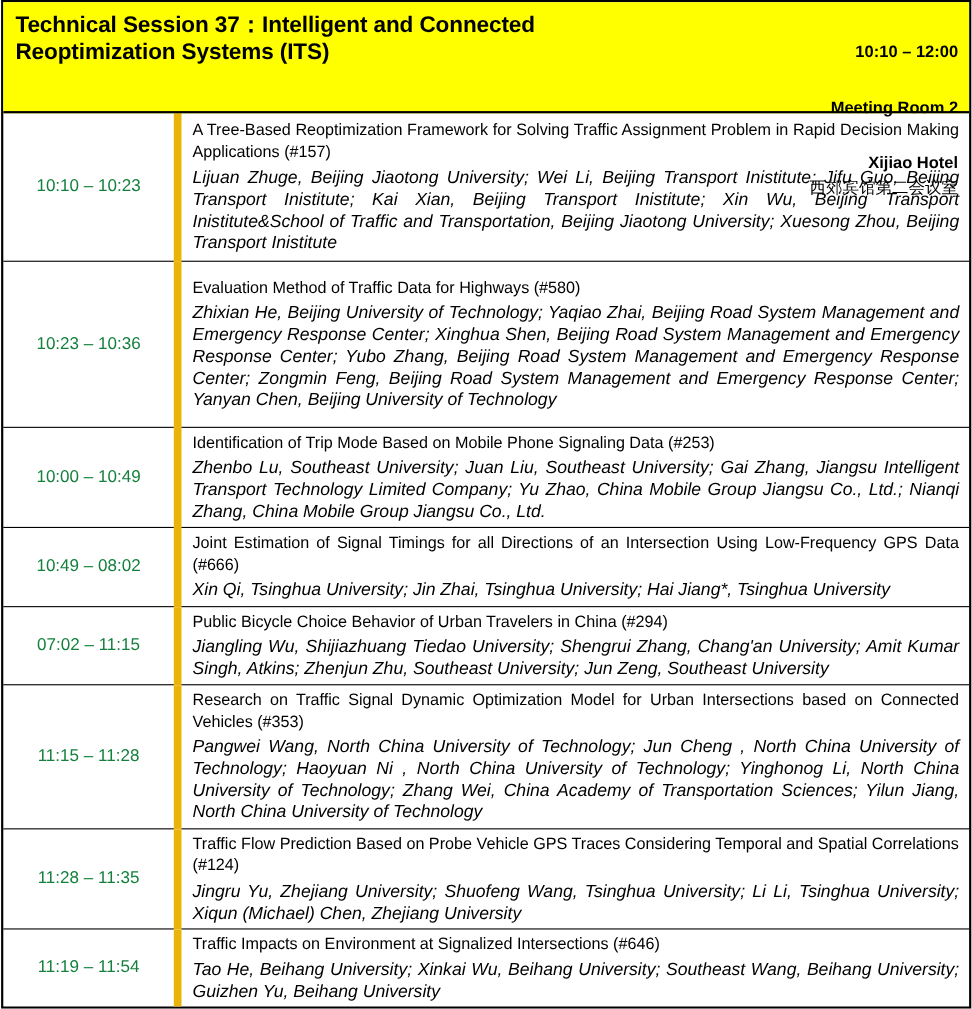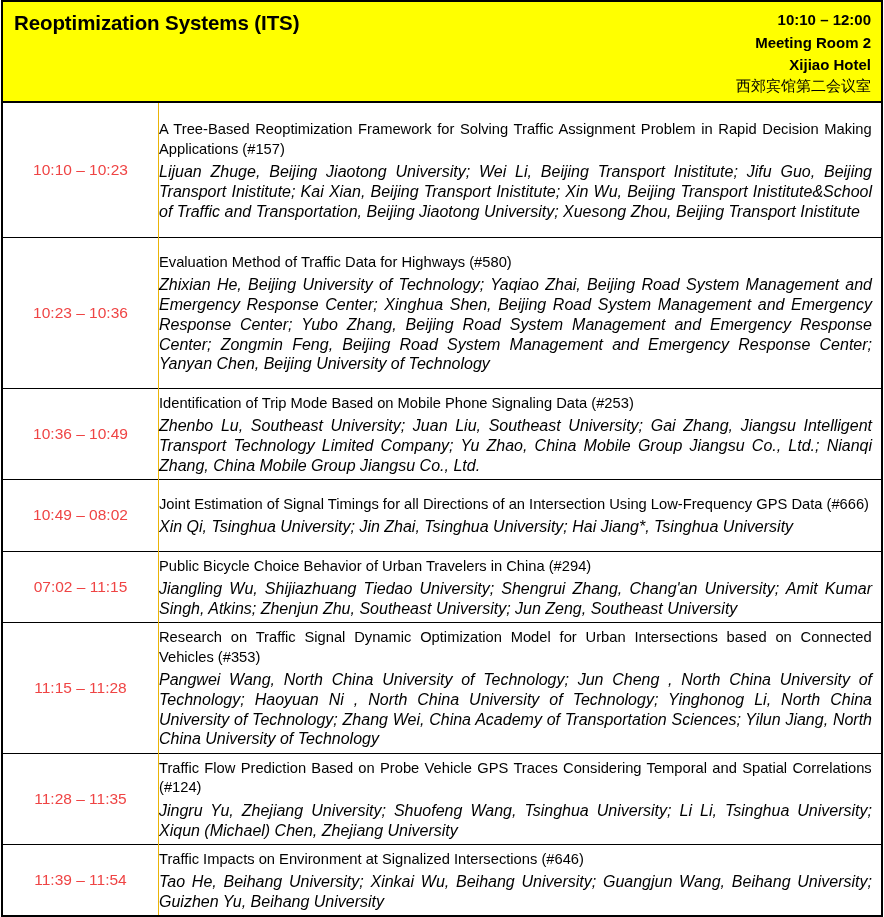--- a/index.html
+++ b/index.html
@@ -4,37 +4,38 @@
 <style>
   html, body { margin: 0; padding: 0; background: #ffffff; }
   body { width: 884px; height: 917px; overflow: hidden; position: relative; font-family: "Liberation Sans", sans-serif; color: #000; }
   .sheet { position: absolute; left: 1px; top: 0; width: 882px; border: 2px solid #000; box-sizing: border-box; }
   .header { background: #ffff00; height: 101px; position: relative; border-bottom: 2px solid #000; box-sizing: border-box; }
   .title { position: absolute; left: 11px; top: 8px; font-weight: bold; font-size: 20.5px; line-height: 25px; letter-spacing: -0.1px; }
   .chair { position: absolute; left: 11px; top: 66px; font-size: 14.5px; line-height: 17px; }
   .chair b { font-weight: bold; }
   .chair i { font-style: italic; }
   .meta { position: absolute; right: 10px; top: 7px; text-align: right; font-size: 15px; line-height: 22.5px; }
-  .meta .b { font-weight: bold; }
+  .meta .b { font-weight: bold; margin-top: 28px; }
   .meta .cn { font-family: Liberation Mono, monospace; font-size: 15px; }
   table { border-collapse: collapse; width: 100%; table-layout: fixed; }
   td { vertical-align: middle; padding: 0; }
   tr { border-top: 1.5px solid #000; }
   tr:first-child { border-top: none; }
-  .time { width: 155px; text-align: center; font-size: 15.5px; color: #ef4444; border-right: 1px solid #eab308; }
-  .paper { padding: 3px 9px 2px 0; }
+  .time { width: 155px; text-align: center; font-size: 15.5px; color: #15803d; border-right: 7px solid #eab308; }
+  .paper { padding: 3px 9px 2px 10px; }
   .ptitle { font-family: "Liberation Sans", sans-serif; font-size: 15px; line-height: 19.5px; text-align: justify; transform: scaleX(0.98); transform-origin: left; width: 102%; }
   .authors { font-style: italic; font-size: 16px; line-height: 19.7px; text-align: justify; margin-top: 4px; }
 </style>
 </head>
 <body>
 
 <div class="sheet">
   <div class="header">
     <div class="title">
+      <div>Technical Session 37：Intelligent and Connected</div>
       <div>Reoptimization Systems (ITS)</div>
     </div>
     <div class="meta">
       <div class="b">10:10 – 12:00</div>
       <div class="b">Meeting Room 2</div>
       <div class="b">Xijiao Hotel</div>
       <div class="cn">西郊宾馆第二会议室</div>
     </div>
   </div>
 
@@ -48,21 +49,21 @@
         </td>
       </tr>
       <tr style="height:151px">
         <td class="time">10:23 – 10:36</td>
         <td class="paper">
           <div class="ptitle">Evaluation Method of Traffic Data for Highways (#580)</div>
           <div class="authors">Zhixian He, Beijing University of Technology; Yaqiao Zhai, Beijing Road System Management and Emergency Response Center; Xinghua Shen, Beijing Road System Management and Emergency Response Center; Yubo Zhang, Beijing Road System Management and Emergency Response Center; Zongmin Feng, Beijing Road System Management and Emergency Response Center; Yanyan Chen, Beijing University of Technology</div>
         </td>
       </tr>
       <tr style="height:91px">
-        <td class="time">10:36 – 10:49</td>
+        <td class="time">10:00 – 10:49</td>
         <td class="paper">
           <div class="ptitle">Identification of Trip Mode Based on Mobile Phone Signaling Data (#253)</div>
           <div class="authors">Zhenbo Lu, Southeast University; Juan Liu, Southeast University; Gai Zhang, Jiangsu Intelligent Transport Technology Limited Company; Yu Zhao, China Mobile Group Jiangsu Co., Ltd.; Nianqi Zhang,  China Mobile Group Jiangsu Co., Ltd.</div>
         </td>
       </tr>
       <tr style="height:72px">
         <td class="time">10:49 – 08:02</td>
         <td class="paper">
           <div class="ptitle">Joint Estimation of Signal Timings for all Directions of an Intersection Using Low-Frequency GPS Data (#666)</div>
           <div class="authors">Xin Qi, Tsinghua University; Jin Zhai, Tsinghua University; Hai Jiang*, Tsinghua University</div>
@@ -83,21 +84,21 @@
         </td>
       </tr>
       <tr style="height:91px">
         <td class="time">11:28 – 11:35</td>
         <td class="paper">
           <div class="ptitle">Traffic Flow Prediction Based on Probe Vehicle GPS Traces Considering Temporal and Spatial Correlations (#124)</div>
           <div class="authors">Jingru Yu, Zhejiang University; Shuofeng Wang, Tsinghua University; Li Li, Tsinghua University; Xiqun (Michael) Chen, Zhejiang University</div>
         </td>
       </tr>
       <tr style="height:71px">
-        <td class="time">11:39 – 11:54</td>
+        <td class="time">11:19 – 11:54</td>
         <td class="paper">
           <div class="ptitle">Traffic Impacts on Environment at Signalized Intersections (#646)</div>
-          <div class="authors">Tao He, Beihang University; Xinkai Wu, Beihang University; Guangjun Wang, Beihang University; Guizhen Yu, Beihang University</div>
+          <div class="authors">Tao He, Beihang University; Xinkai Wu, Beihang University; Southeast Wang, Beihang University; Guizhen Yu, Beihang University</div>
         </td>
       </tr>
     </tbody>
   </table>
 </div>
 
 </body></html>

